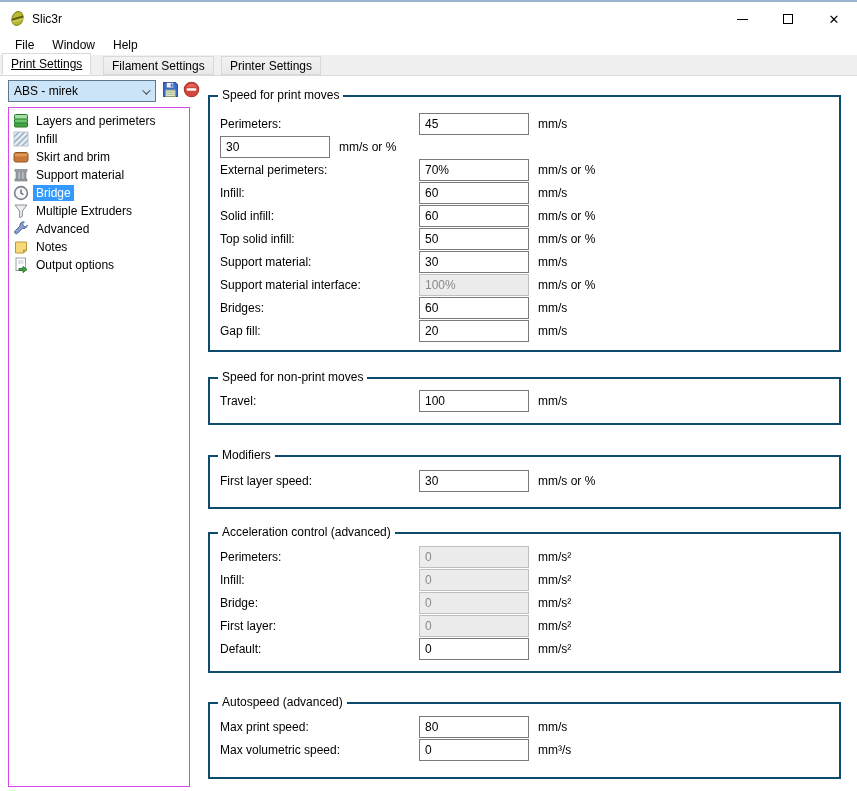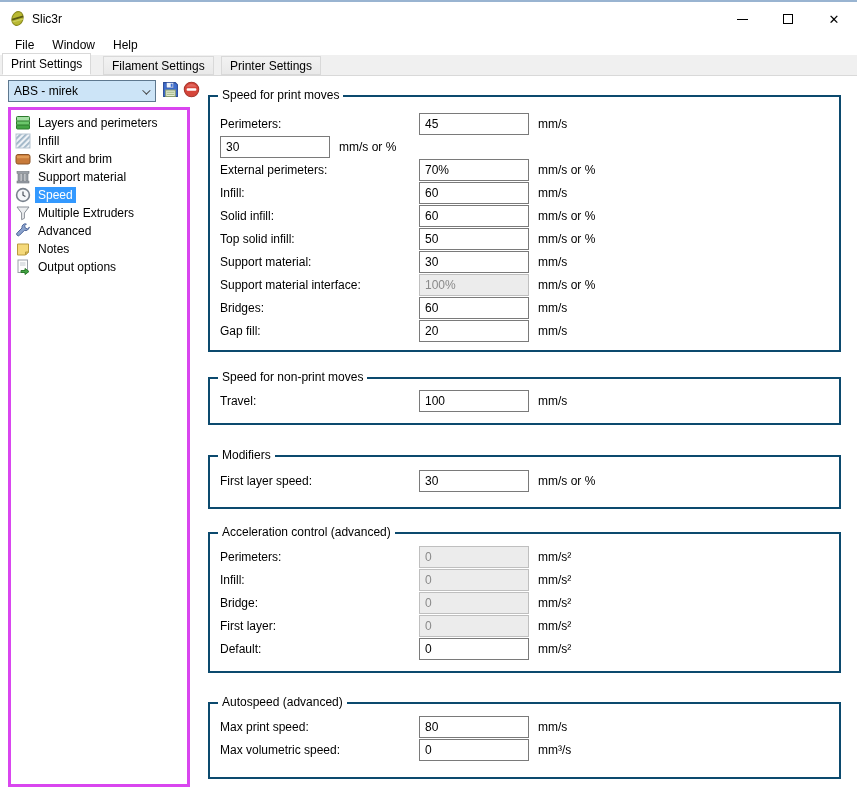--- a/index.html
+++ b/index.html
@@ -30,21 +30,21 @@
 
   
   .preset-combo { position:absolute; left:8px; top:3px; width:148px; height:22px; background:#cce4f7; border:1px solid #5e788f; display:flex; align-items:center; padding-left:5px; }
   .combo-chevron { position:absolute; right:7px; top:8px; width:6px; height:6px; border-right:1px solid #444; border-bottom:1px solid #444; transform:rotate(45deg) translateY(-2px); }
   .tool-btn { position:absolute; top:4px; width:19px; height:19px; display:flex; align-items:center; justify-content:center; }
   .tool-btn svg { width:17px; height:17px; }
   #save-btn { left:161px; }
   #delete-btn { left:182px; }
 
   
-  .tree { position:absolute; left:8px; top:30px; width:182px; height:680px; background:#fff; border:3px solid #d946ef; padding-top:4px; }
+  .tree { position:absolute; left:8px; top:30px; width:182px; height:680px; background:#fff; border:1px solid #d946ef; padding-top:4px; }
   .tree-item { height:18px; display:flex; align-items:center; padding-left:4px; }
   .tree-item .ticon { width:16px; height:16px; flex:none; margin-right:4px; }
   .tree-item .ticon svg { width:16px; height:16px; display:block; }
   .tree-label { padding:1px 3px; white-space:nowrap; }
   .tree-item.selected .tree-label { background:#3399ff; color:#fff; }
 
   
   .groupbox { position:absolute; left:208px; width:633px; border:2px solid #0c4a6e; background:#fff; }
   .group-title { position:absolute; top:-9px; left:8px; background:#fff; padding:0 4px; }
   .group-0 { top:18px; height:257px; } .group-0 .rows { padding-top:15px; }
@@ -87,21 +87,21 @@
     </div>
   </div>
 
   <div class="menubar" id="menubar">
       <span class="menu-item">File</span>
       <span class="menu-item">Window</span>
       <span class="menu-item">Help</span>
     </div>
 
   <div class="tabbar" id="tabbar">
-      <div class="tab active" style="left: 2px;">
+      <div class="tab active" style="left: 2px; text-decoration: underline;">
         <span>Print Settings</span>
       </div>
       <div class="tab" style="left: 103px;">
         <span>Filament Settings</span>
       </div>
       <div class="tab" style="left: 221px;">
         <span>Printer Settings</span>
       </div>
     </div>
 
@@ -181,21 +181,21 @@
           </span>
           <span class="tree-label">Support material</span>
         </div>
         <div class="tree-item selected">
           <span class="ticon">
             <svg viewBox="0 0 16 16">
               <circle cx="8" cy="8" r="6.4" fill="#f4f6f8" stroke="#79828d" stroke-width="1.6"></circle>
               <path d="M8 4.6 V8.2 L10.4 9.6" stroke="#49505a" stroke-width="1.2" fill="none"></path>
             </svg>
           </span>
-          <span class="tree-label">Speed</span>
+          <span class="tree-label">Bridge</span>
         </div>
         <div class="tree-item">
           <span class="ticon">
             <svg viewBox="0 0 16 16">
               <path d="M2 2 h12 l-4.6 6 v5.3 l-2.8 1.4 V8 Z" fill="#eceef0" stroke="#8a9098"></path>
             </svg>
           </span>
           <span class="tree-label">Multiple Extruders</span>
         </div>
         <div class="tree-item">

